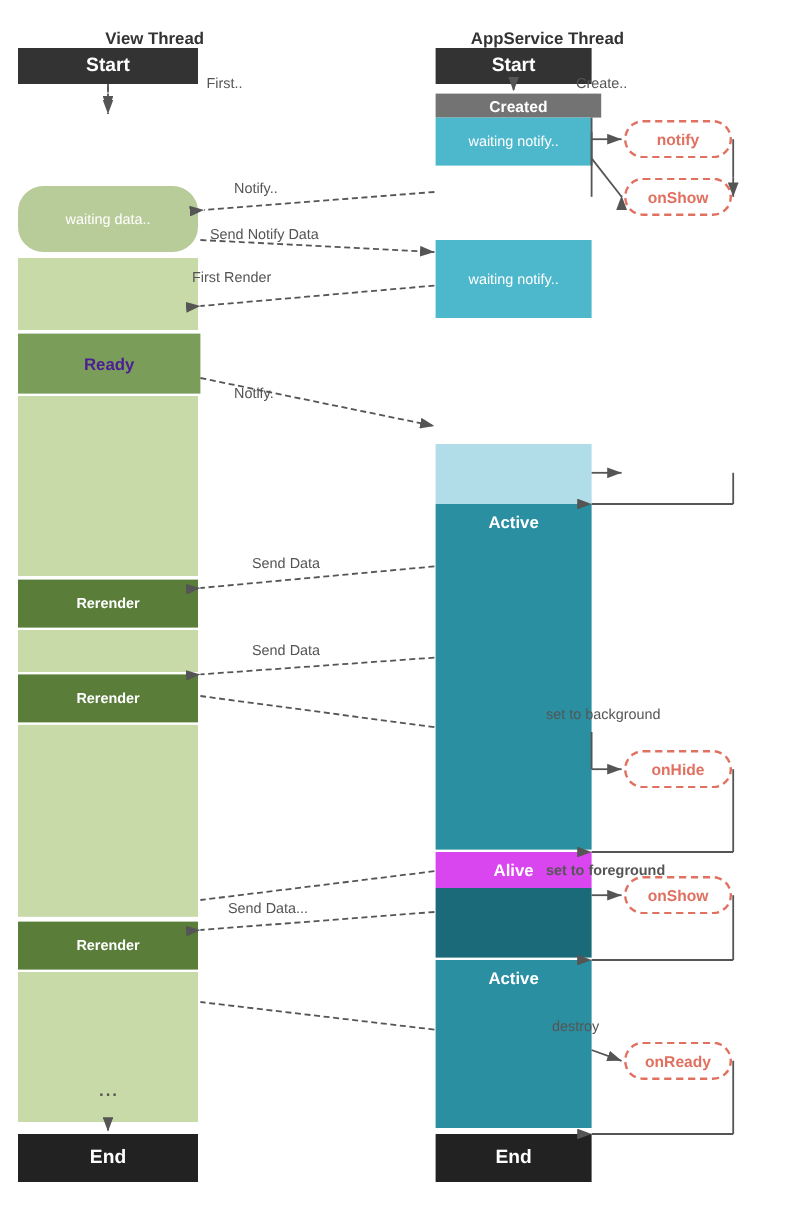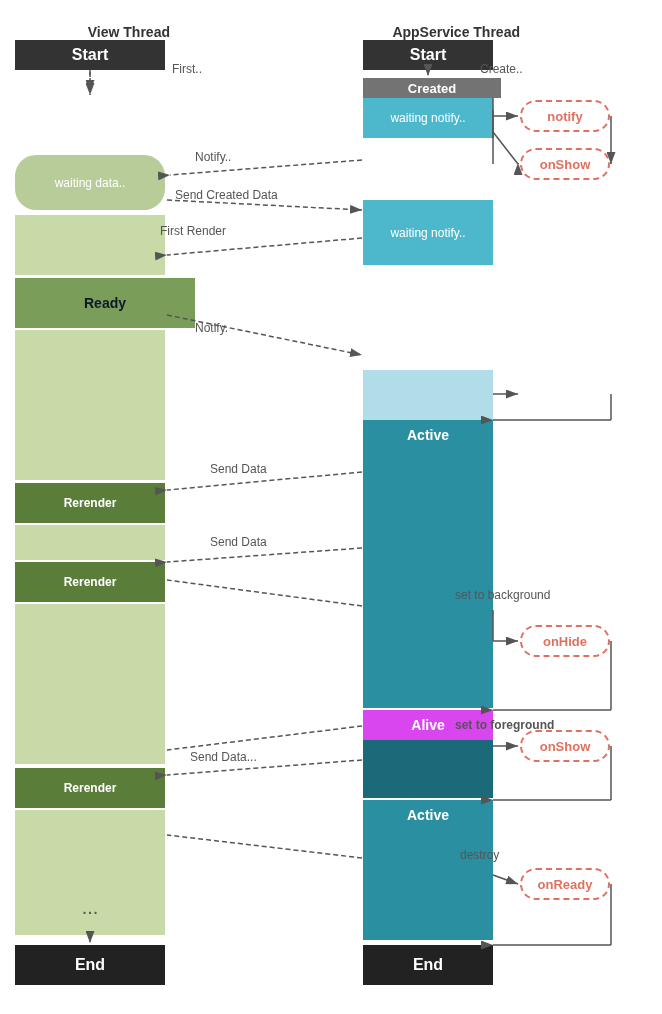--- a/index.html
+++ b/index.html
@@ -80,21 +80,21 @@
   <div class="col-header" style="left:10px; top:8px; width:160px;">View Thread</div>
   <div class="col-header" style="left:360px; top:8px; width:160px;">AppService Thread</div>
 
   <div class="state-block" style="left:15px; top:40px; width:150px; height:30px; background:#333; color:#fff; font-size:16px;">Start</div>
 
 
   <div class="state-block" style="left:15px; top:155px; width:150px; height:55px; background:#b8cc99; color:#fff; font-size:12px; font-weight:normal;border-radius:21px;">waiting data..</div>
 
   <div style="position:absolute; left:15px; top:215px; width:150px; height:60px; background:#c8daa8;"></div>
 
-  <div class="state-block" style="left:15px; top:278px; width:180px; height:50px; background:#7a9e5a; color:#0f172a;">Ready</div>
+  <div class="state-block" style="left:15px; top:278px; width:152px; height:50px; background:#7a9e5a; color:#4c1d95;">Ready</div>
 
   <div style="position:absolute; left:15px; top:330px; width:150px; height:100px; background:#c8daa8;"></div>
 
   <div style="position:absolute; left:15px; top:430px; width:150px; height:50px; background:#c8daa8;"></div>
 
   <div class="state-block" style="left:15px; top:483px; width:150px; height:40px; background:#5a7e3a; color:#fff; font-size:12px;">Rerender</div>
 
   <div style="position:absolute; left:15px; top:525px; width:150px; height:35px; background:#c8daa8;"></div>
 
   <div class="state-block" style="left:15px; top:562px; width:150px; height:40px; background:#5a7e3a; color:#fff; font-size:12px;">Rerender</div>
@@ -146,21 +146,21 @@
 
   <div class="lifecycle-btn" style="left:520px; top:625px; width:90px; height:32px;">onHide</div>
 
   <div class="lifecycle-btn" style="left:520px; top:730px; width:90px; height:32px;">onShow</div>
 
   <div class="lifecycle-btn" style="left:520px; top:868px; width:90px; height:32px;">onReady</div>
 
   <div class="arrow-label" style="left:172px; top:62px;">First..</div>
   <div class="arrow-label" style="left:480px; top:62px;">Create..</div>
   <div class="arrow-label" style="left:195px; top:150px;">Notify..</div>
-  <div class="arrow-label" style="left:175px; top:188px;">Send Created Data</div>
+  <div class="arrow-label" style="left:175px; top:188px;">Send Notify Data</div>
   <div class="arrow-label" style="left:160px; top:224px;">First Render</div>
   <div class="arrow-label" style="left:195px; top:321px;">Notify.</div>
   <div class="arrow-label" style="left:210px; top:462px;">Send Data</div>
   <div class="arrow-label" style="left:210px; top:535px;">Send Data</div>
   <div class="arrow-label" style="left:455px; top:588px;">set to background</div>
   <div class="arrow-label" style="left:455px; top:718px;font-weight:bold;">set to foreground</div>
   <div class="arrow-label" style="left:190px; top:750px;">Send Data...</div>
   <div class="arrow-label" style="left:460px; top:848px;">destroy</div>
 
   <svg class="arrows-svg">

